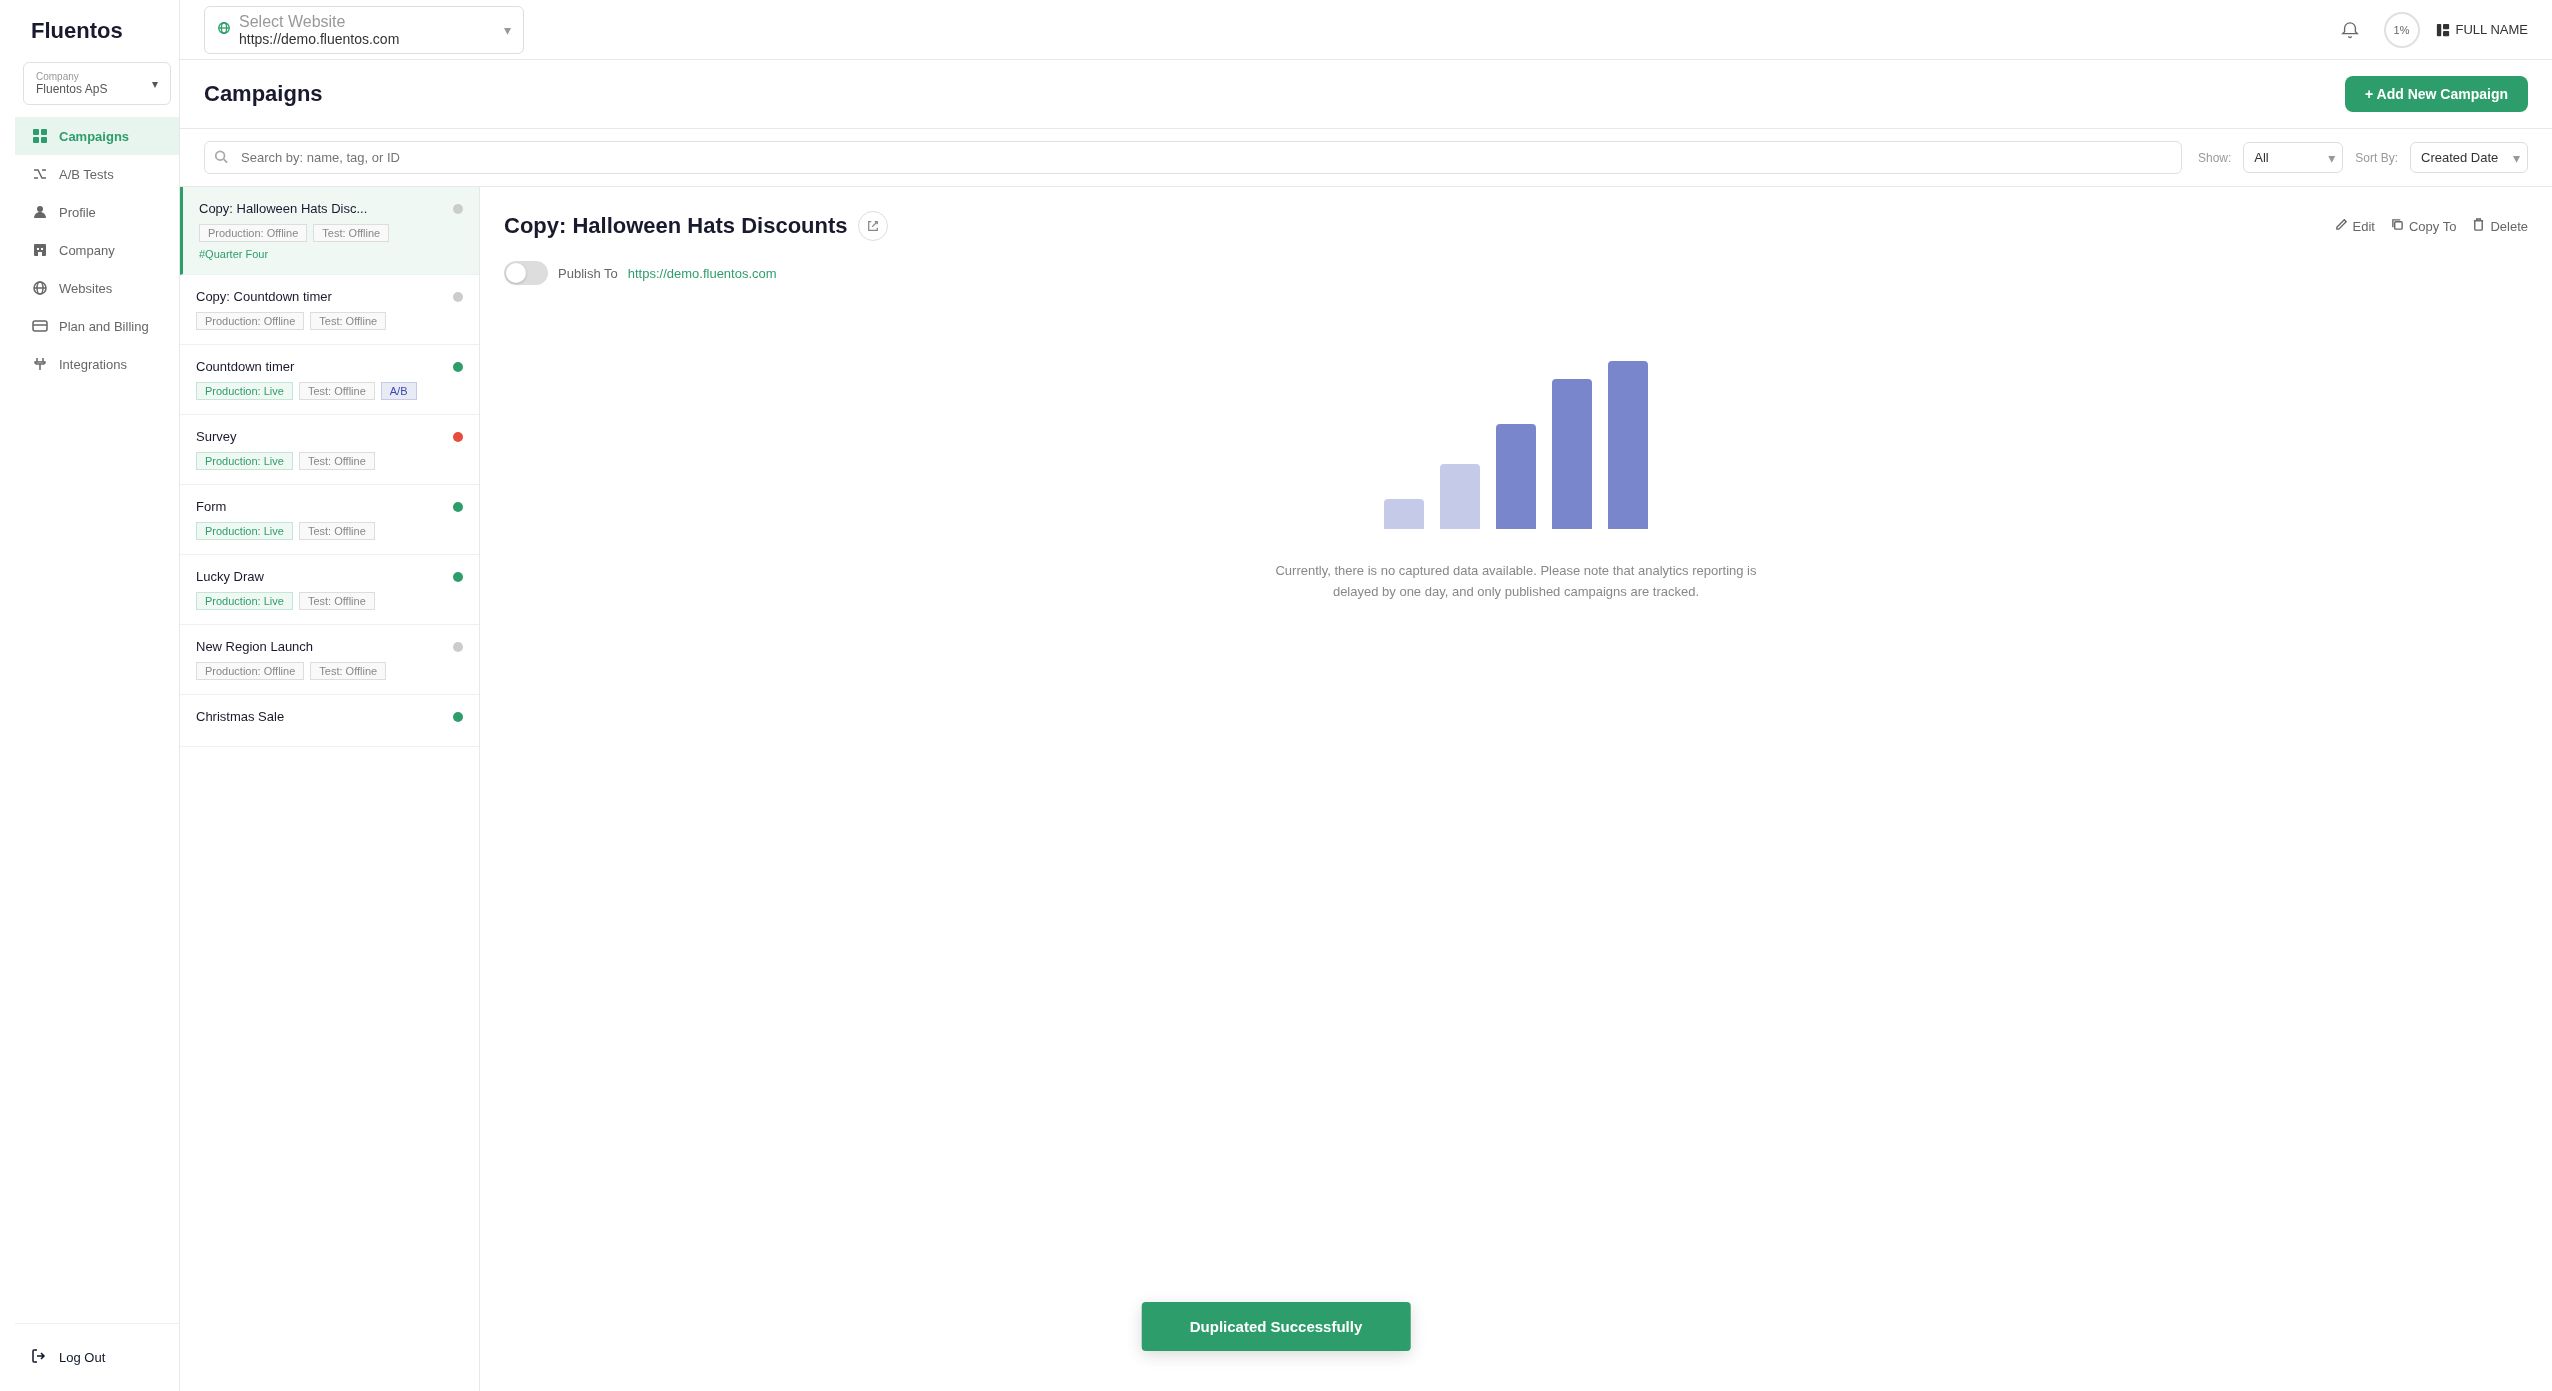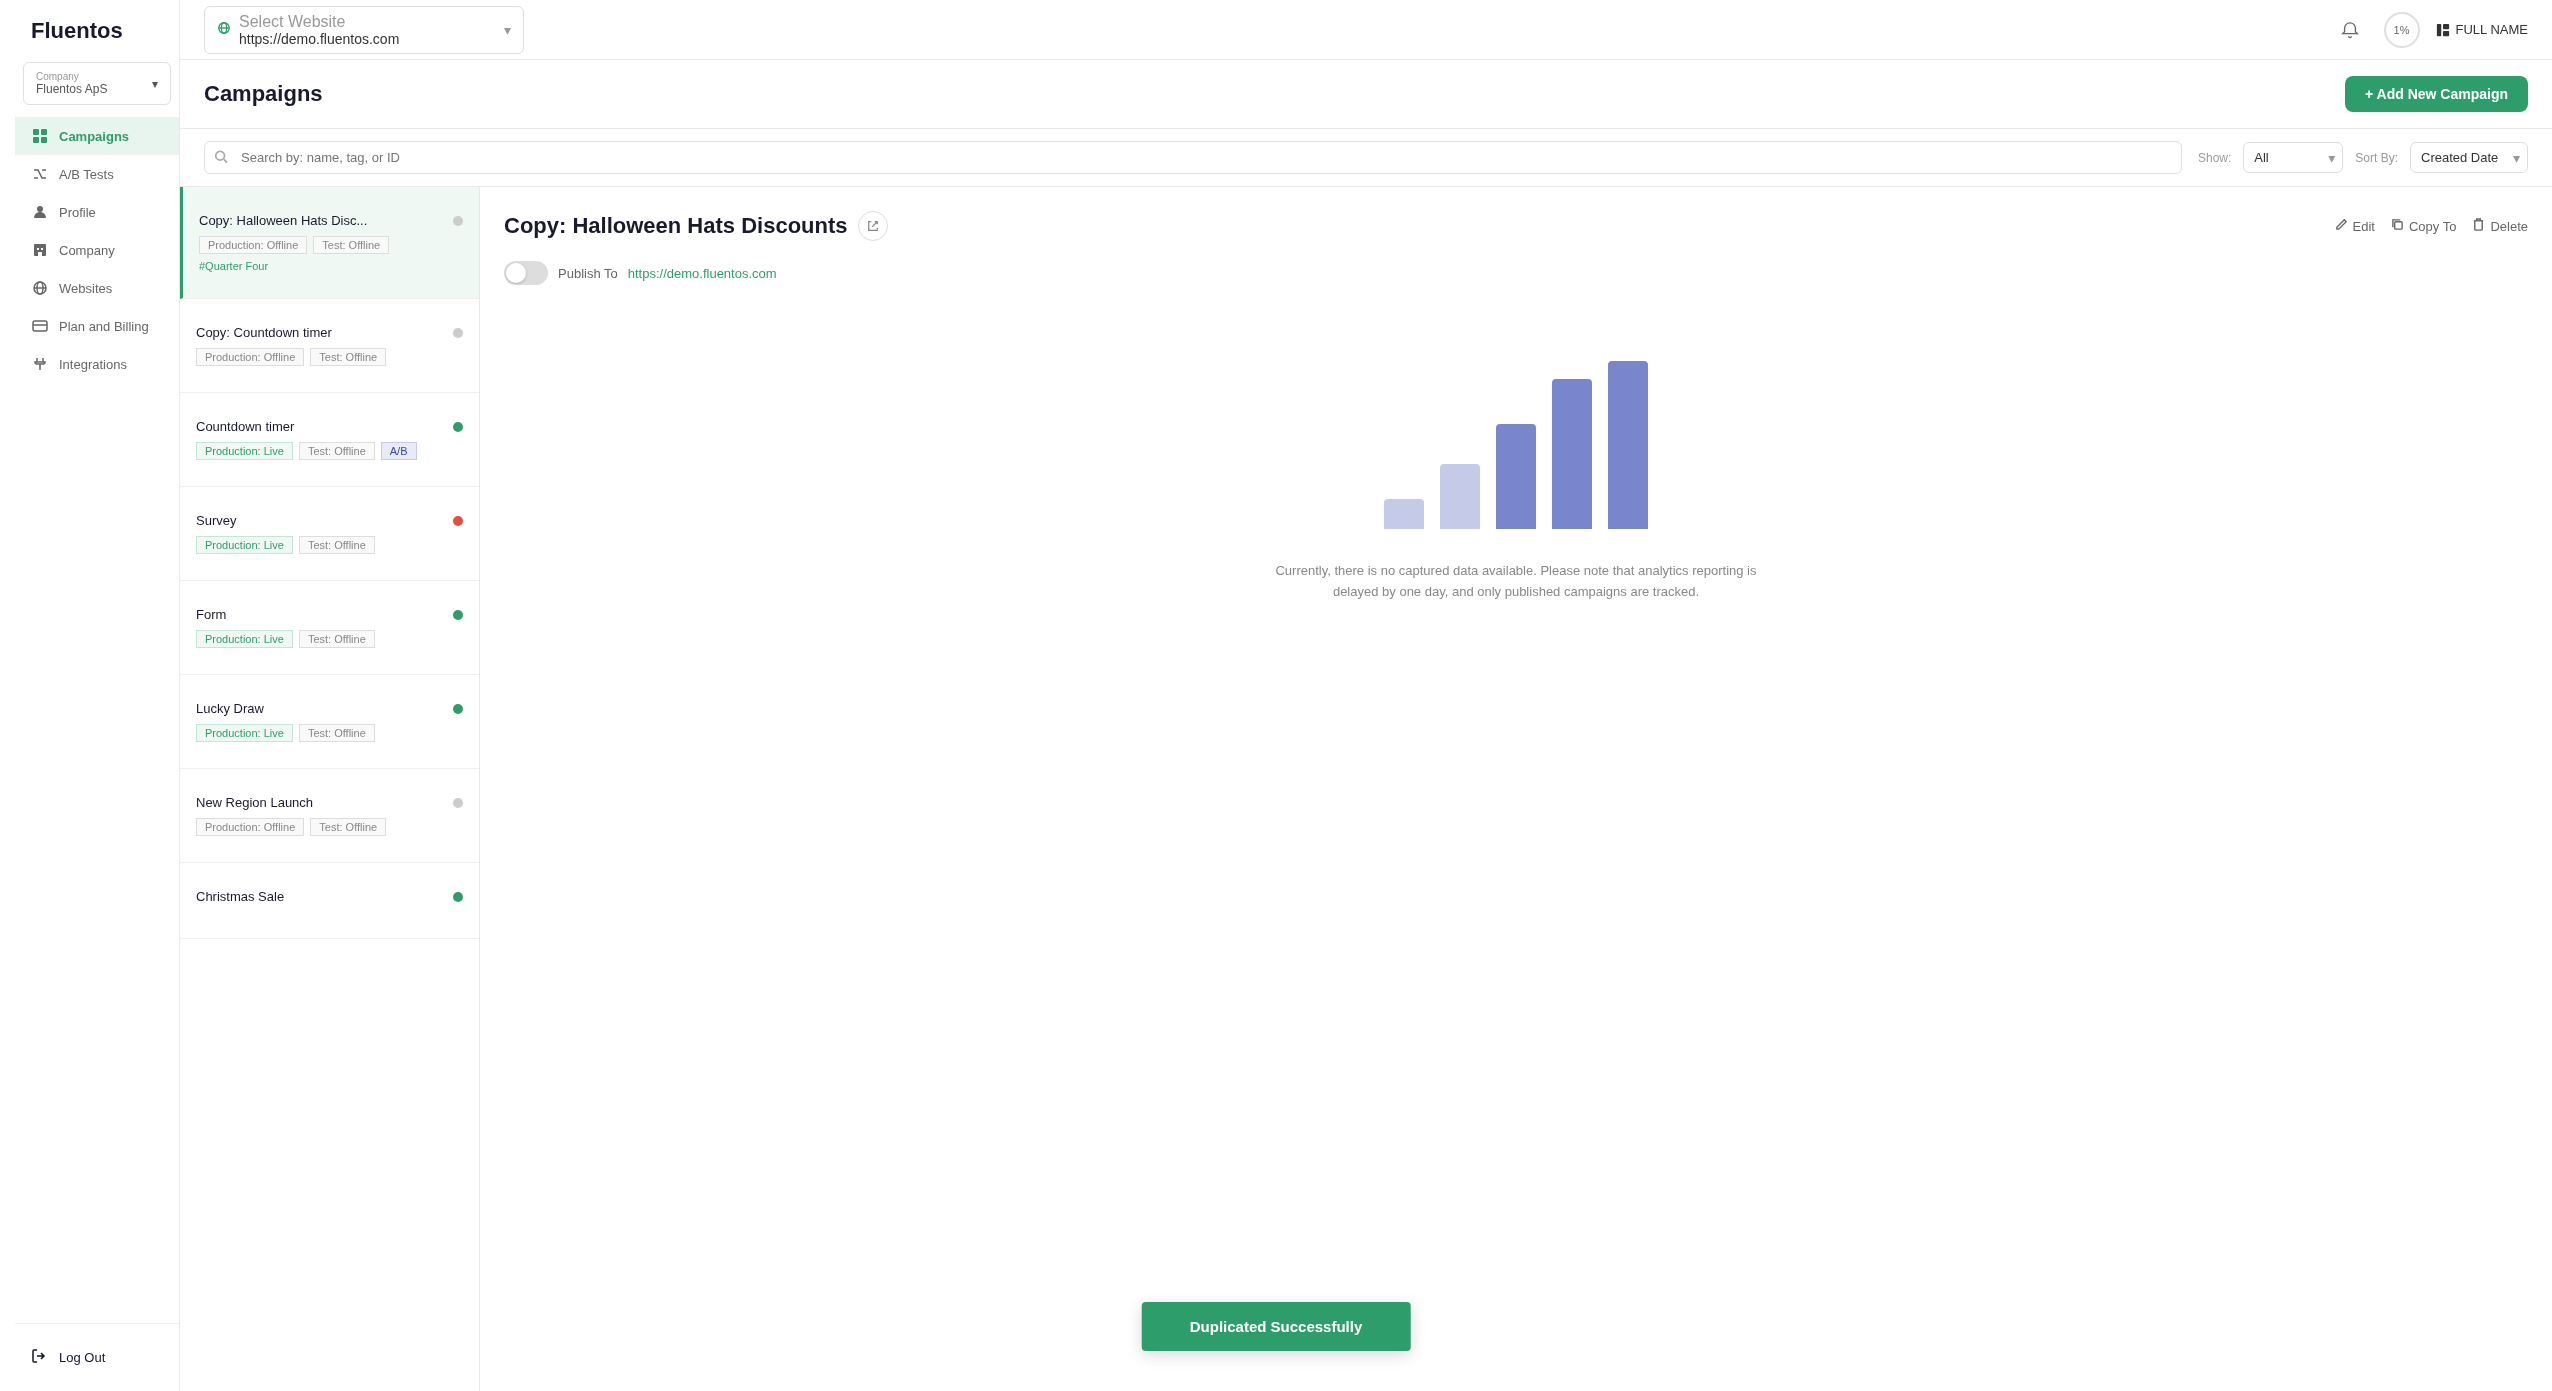--- a/index.html
+++ b/index.html
@@ -48,21 +48,21 @@
     .filter-label { font-size: 12px; color: #999; }
     .filter-select { border: 1px solid #ddd; border-radius: 6px; padding: 7px 28px 7px 10px; font-size: 13px; color: #333; background: #fff; cursor: pointer; appearance: none; min-width: 100px; }
     .filter-select-wrap { position: relative; display: flex; align-items: center; }
     .filter-select-wrap .chevron { position: absolute; right: 8px; pointer-events: none; color: #999; }
 
     
     .content-area { display: flex; flex: 1; overflow: hidden; }
 
     
     .campaign-list { width: 300px; min-width: 260px; background: #fff; border-right: 1px solid #e8e8e8; overflow-y: auto; }
-    .campaign-item { padding: 26px 16px; border-bottom: 1px solid #f0f0f0; cursor: pointer; position: relative; }
+    .campaign-item { padding: 14px 16px; border-bottom: 1px solid #f0f0f0; cursor: pointer; position: relative; }
     .campaign-item.active { background: #f0f8f4; border-left: 3px solid #2d9e6b; }
     .campaign-item-header { display: flex; align-items: flex-start; justify-content: space-between; margin-bottom: 8px; }
     .campaign-item-name { font-size: 13px; font-weight: 500; color: #1a1a2e; flex: 1; padding-right: 8px; }
     .campaign-dot { width: 10px; height: 10px; border-radius: 50%; flex-shrink: 0; margin-top: 3px; }
     .dot-green { background: #2d9e6b; }
     .dot-red { background: #e74c3c; }
     .dot-gray { background: #ccc; }
     .campaign-tags { display: flex; flex-wrap: wrap; gap: 6px; }
     .tag { padding: 2px 8px; border-radius: 0; font-size: 11px; border: 1px solid #ddd; color: #666; background: #f9f9f9; }
     .tag-live { border-color: #c3e6d8; color: #2d9e6b; background: #f0f8f4; }

